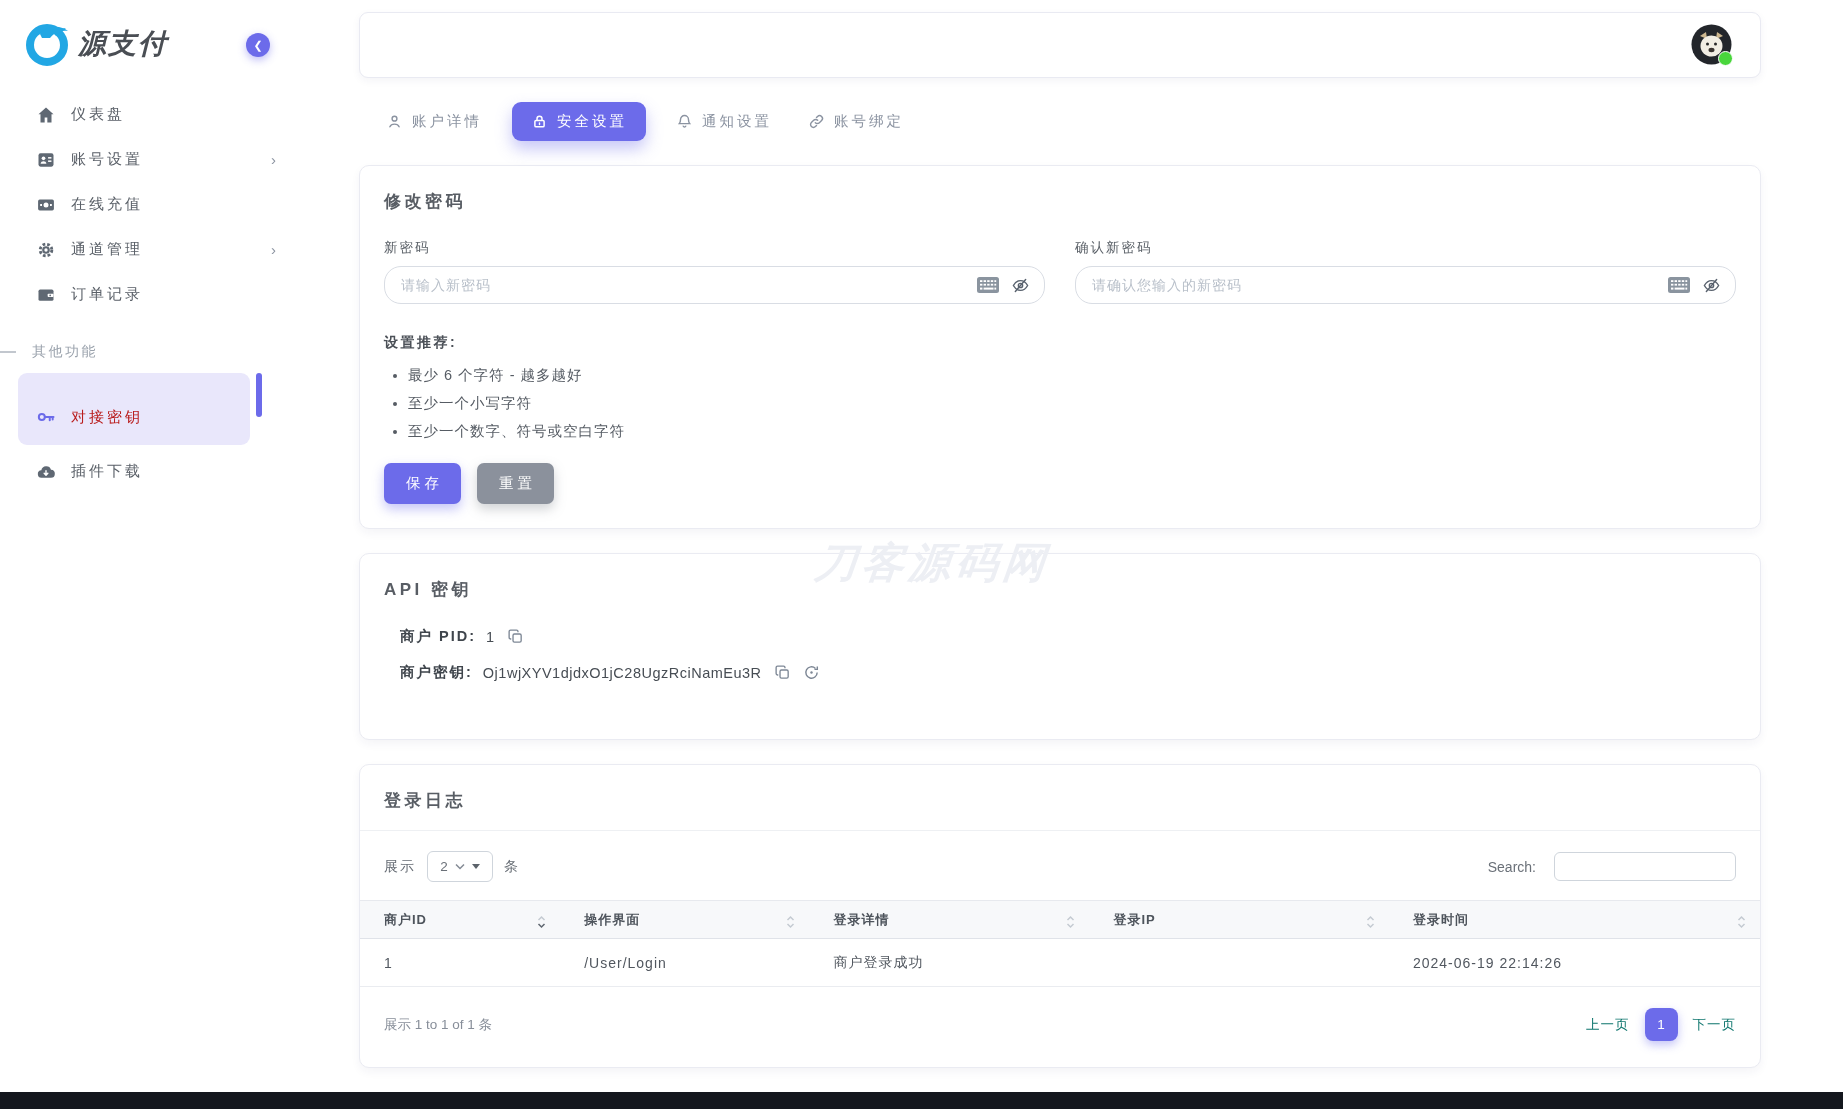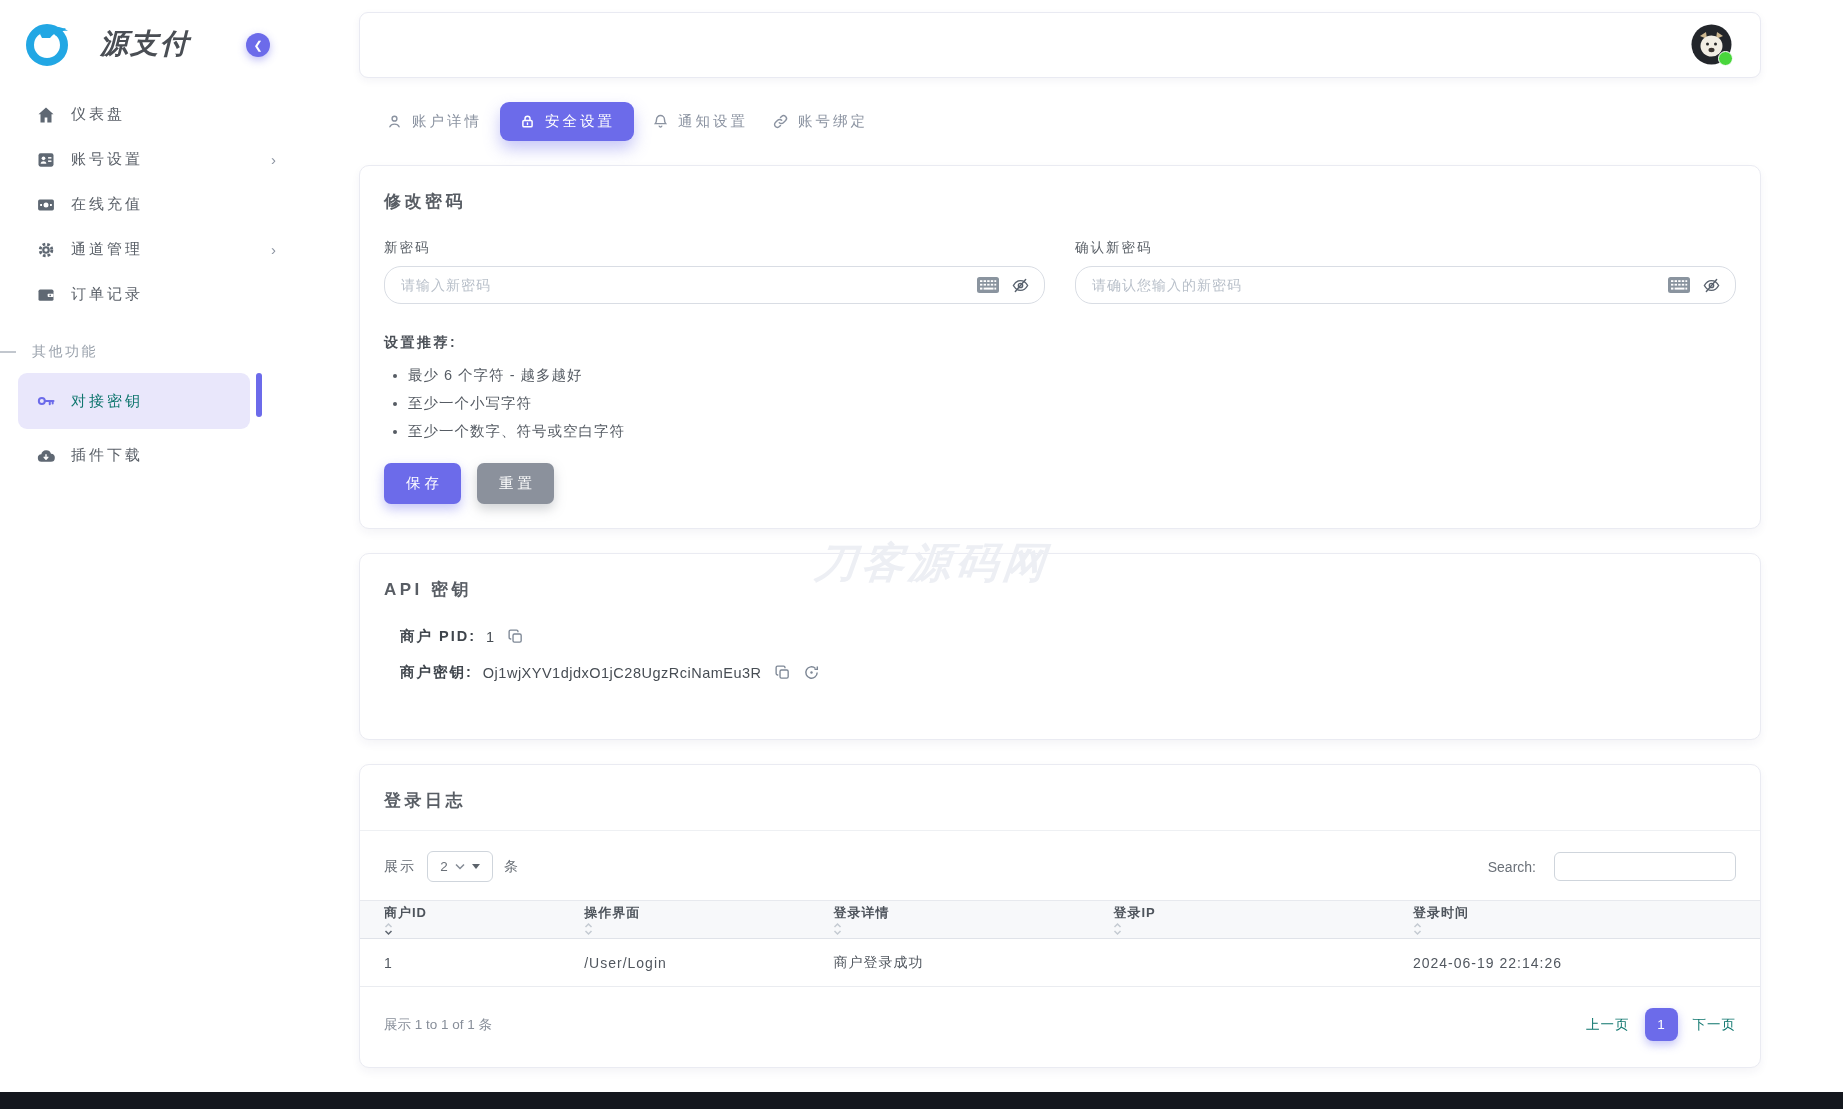--- a/index.html
+++ b/index.html
@@ -6,49 +6,49 @@
   body{
     width:1843px;height:1109px;position:relative;overflow:hidden;
     background:#ffffff;font-family:"Liberation Sans",sans-serif;
     -webkit-font-smoothing:antialiased;
   }
   .cn{letter-spacing:3px;}
   svg{display:block;}
 
   
   .sidebar{position:absolute;left:0;top:0;width:300px;height:100%;background:#fff;}
-  .logo-row{display:flex;align-items:center;padding:22px 0 0 26px;gap:22px;}
+  .logo-row{display:flex;align-items:center;padding:22px 0 0 26px;}
   .logo-text{margin-left:8px;font-size:28px;font-weight:800;color:#4a4e54;letter-spacing:2px;font-style:italic;}
   .collapse-btn{position:absolute;top:33px;left:246px;width:24px;height:24px;border-radius:50%;
     background:#6c6bea;color:#fff;display:flex;align-items:center;justify-content:center;
     font-size:11px;box-shadow:0 3px 8px rgba(108,107,234,.45);cursor:pointer;}
   .nav{margin-top:26px;}
   .nav-item{display:flex;align-items:center;height:45px;padding:0 24px 0 36px;
     color:#5a6068;font-size:15px;cursor:pointer;}
   .nav-item .nico{width:20px;height:20px;color:#5f6873;flex:0 0 20px;}
   .nav-item .nlabel{margin-left:15px;letter-spacing:3px;}
   .nav-item .chev{margin-left:auto;color:#8b93a0;}
   .section-row{display:flex;align-items:center;margin:26px 0 12px 0;}
   .section-dash{width:16px;height:2px;background:#c2c7ce;margin-right:16px;}
   .section-label{color:#9aa2ac;font-size:14px;letter-spacing:2.5px;}
   .extra-wrap{position:relative;}
   .nav-item.active{background:#e9e7fb;border-radius:9px;margin:0 50px 4px 18px;height:56px;
-    padding:0 10px 0 18px;color:#0f766e;}
+    padding:16px 10px 0 18px;color:#b91c1c;}
   .nav-item.active .nico{color:#6c6bea;}
   .active-bar{position:absolute;top:0;left:256px;width:6px;height:44px;border-radius:3px;background:#6c6bea;}
 
   
   .main{position:absolute;left:359px;top:0;width:1402px;}
   .topbar{margin-top:12px;height:64px;background:#fff;border:1px solid #e9eaf2;border-radius:9px;
     box-shadow:0 3px 8px rgba(40,40,90,.05);position:relative;}
   .avatar{position:absolute;right:28px;top:11px;width:41px;height:41px;cursor:pointer;}
   .status-dot{position:absolute;right:-1px;bottom:-1px;width:13px;height:13px;border-radius:50%;
     background:#49d63c;border:1px solid #fff;}
 
-  .tabs{display:flex;align-items:center;gap:12px;margin:24px 0 0 21px;text-align:right;}
+  .tabs{display:flex;align-items:center;gap:24px;margin:24px 0 0 21px;text-align:right;}
   .tab{display:flex;align-items:center;gap:9px;color:#8b93a1;font-size:14.5px;padding:10px 6px;cursor:pointer;}
   .tab .tico{width:17px;height:17px;}
   .tab.active{background:#6c6bea;color:#fff;border-radius:9px;padding:10px 19px;
     box-shadow:0 8px 16px rgba(108,107,234,.38);}
 
   .card{background:#fff;border:1px solid #eaebf2;border-radius:10px;box-shadow:0 4px 10px rgba(40,40,90,.05);}
   .card-title{font-size:17px;color:#585d64;font-weight:bold;letter-spacing:3.5px;margin:0;}
 
   .card1{margin-top:24px;padding:24px;}
   .form-grid{display:grid;grid-template-columns:1fr 1fr;column-gap:30px;margin-top:26px;}
@@ -82,21 +82,21 @@
   .page-select{margin:0 11px;width:64px;height:29px;border:1px solid #cfd5dc;border-radius:6px;
     display:flex;align-items:center;justify-content:center;gap:7px;color:#6a7078;font-size:13.5px;cursor:pointer;}
   .tri{width:0;height:0;border-left:4px solid transparent;border-right:4px solid transparent;border-top:5px solid #5c636b;}
   .search-wrap{margin-left:auto;display:flex;align-items:center;gap:18px;color:#6a7078;font-size:14px;justify-content:space-between;}
   .search-wrap input{width:164px;height:27px;border:1px solid #cfd5dc;border-radius:6px;outline:none;
     padding:0 8px;font-size:13px;color:#495057;font-family:inherit;}
 
   table.log{width:100%;border-collapse:collapse;table-layout:fixed;}
   table.log th{background:#f7f8fa;border-top:1px solid #e7e9ee;border-bottom:1px solid #e0e3e9;
     height:37px;font-size:13px;color:#4e545c;font-weight:bold;text-align:left;padding:0 14px 0 24px;}
-  .th-inner{display:flex;align-items:flex-start;justify-content:space-between;letter-spacing:1px;cursor:pointer;flex-direction:column;}
+  .th-inner{display:flex;align-items:flex-end;justify-content:space-between;letter-spacing:1px;cursor:pointer;}
   table.log td{height:47px;border-bottom:1px solid #eaecf0;font-size:14px;color:#51575f;
     padding:0 14px 0 24px;letter-spacing:1px;}
   .sort{color:#c4cad2;}
   .ip-blur{width:95px;height:15px;background:#e7e7ea;filter:blur(2px);border-radius:2px;}
 
   .table-footer{display:flex;align-items:center;padding:21px 24px 26px 24px;font-size:13.5px;color:#878e99;}
   .pager{margin-left:auto;display:flex;align-items:center;gap:15px;}
   .page-link{color:#0f766e;letter-spacing:1px;cursor:pointer;}
   .page-num{width:33px;height:33px;background:#6c6bea;color:#fff;border-radius:8px;display:flex;
     align-items:center;justify-content:center;font-size:13.5px;box-shadow:0 4px 10px rgba(108,107,234,.4);cursor:pointer;}

